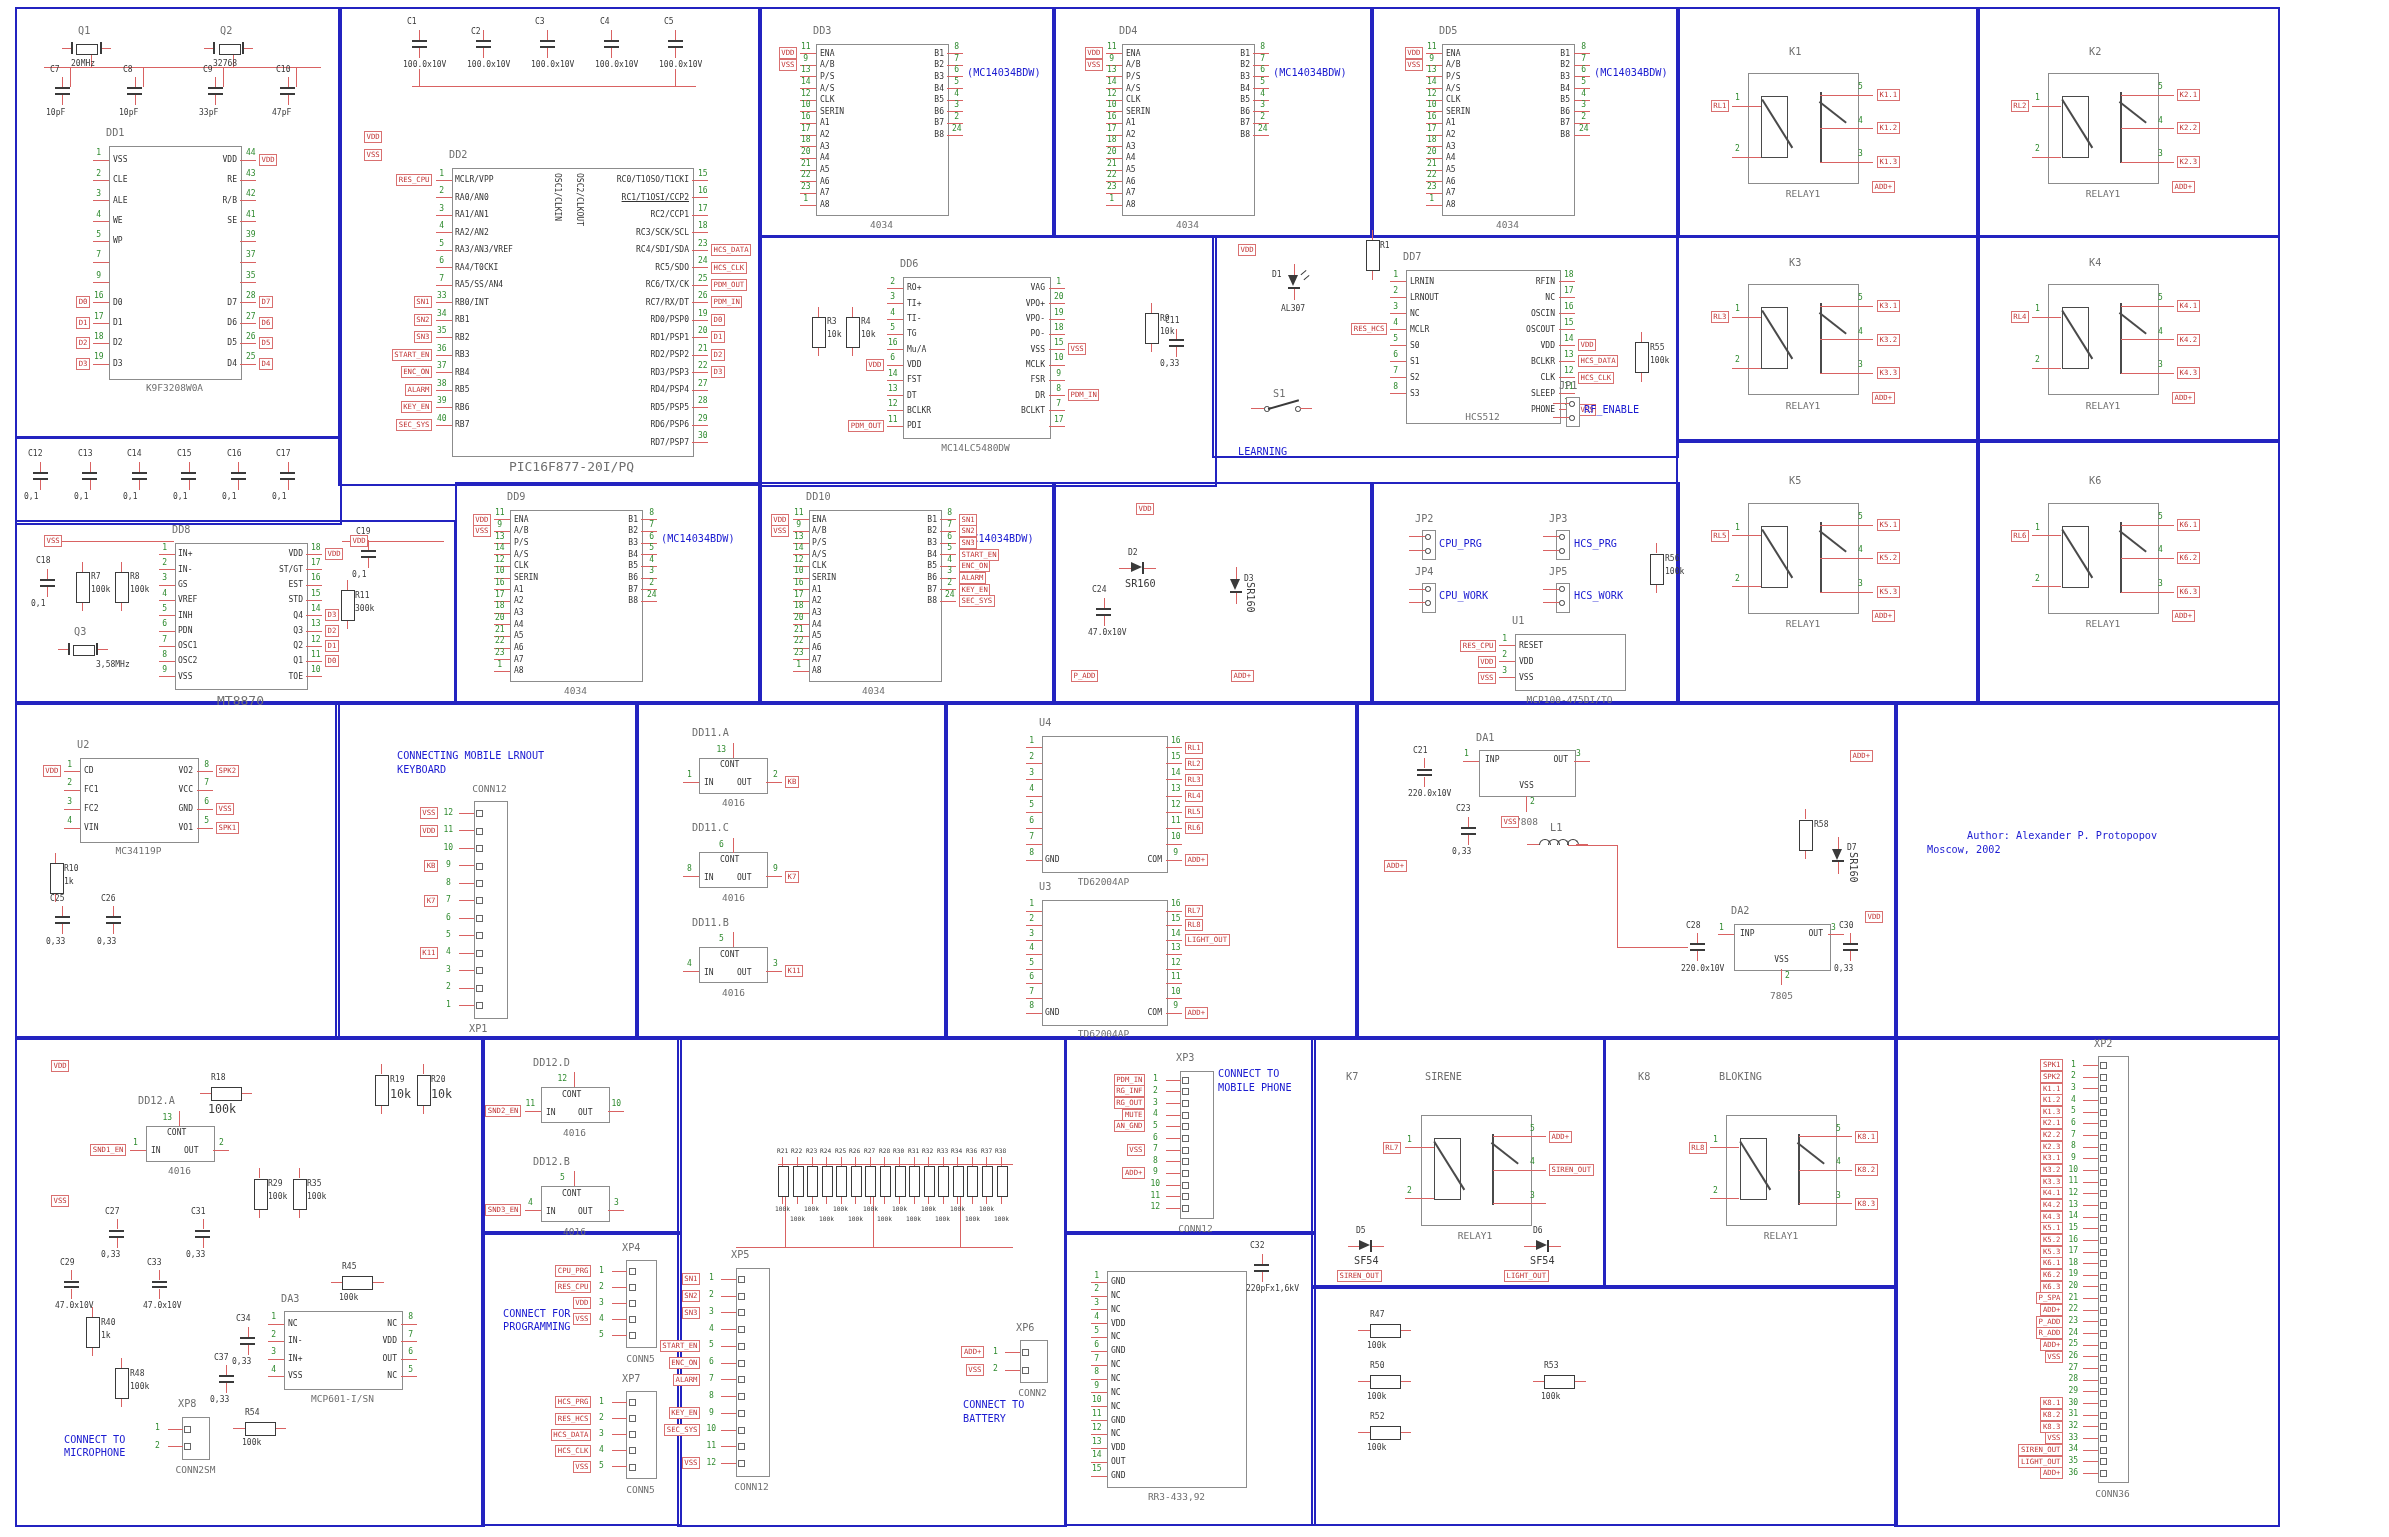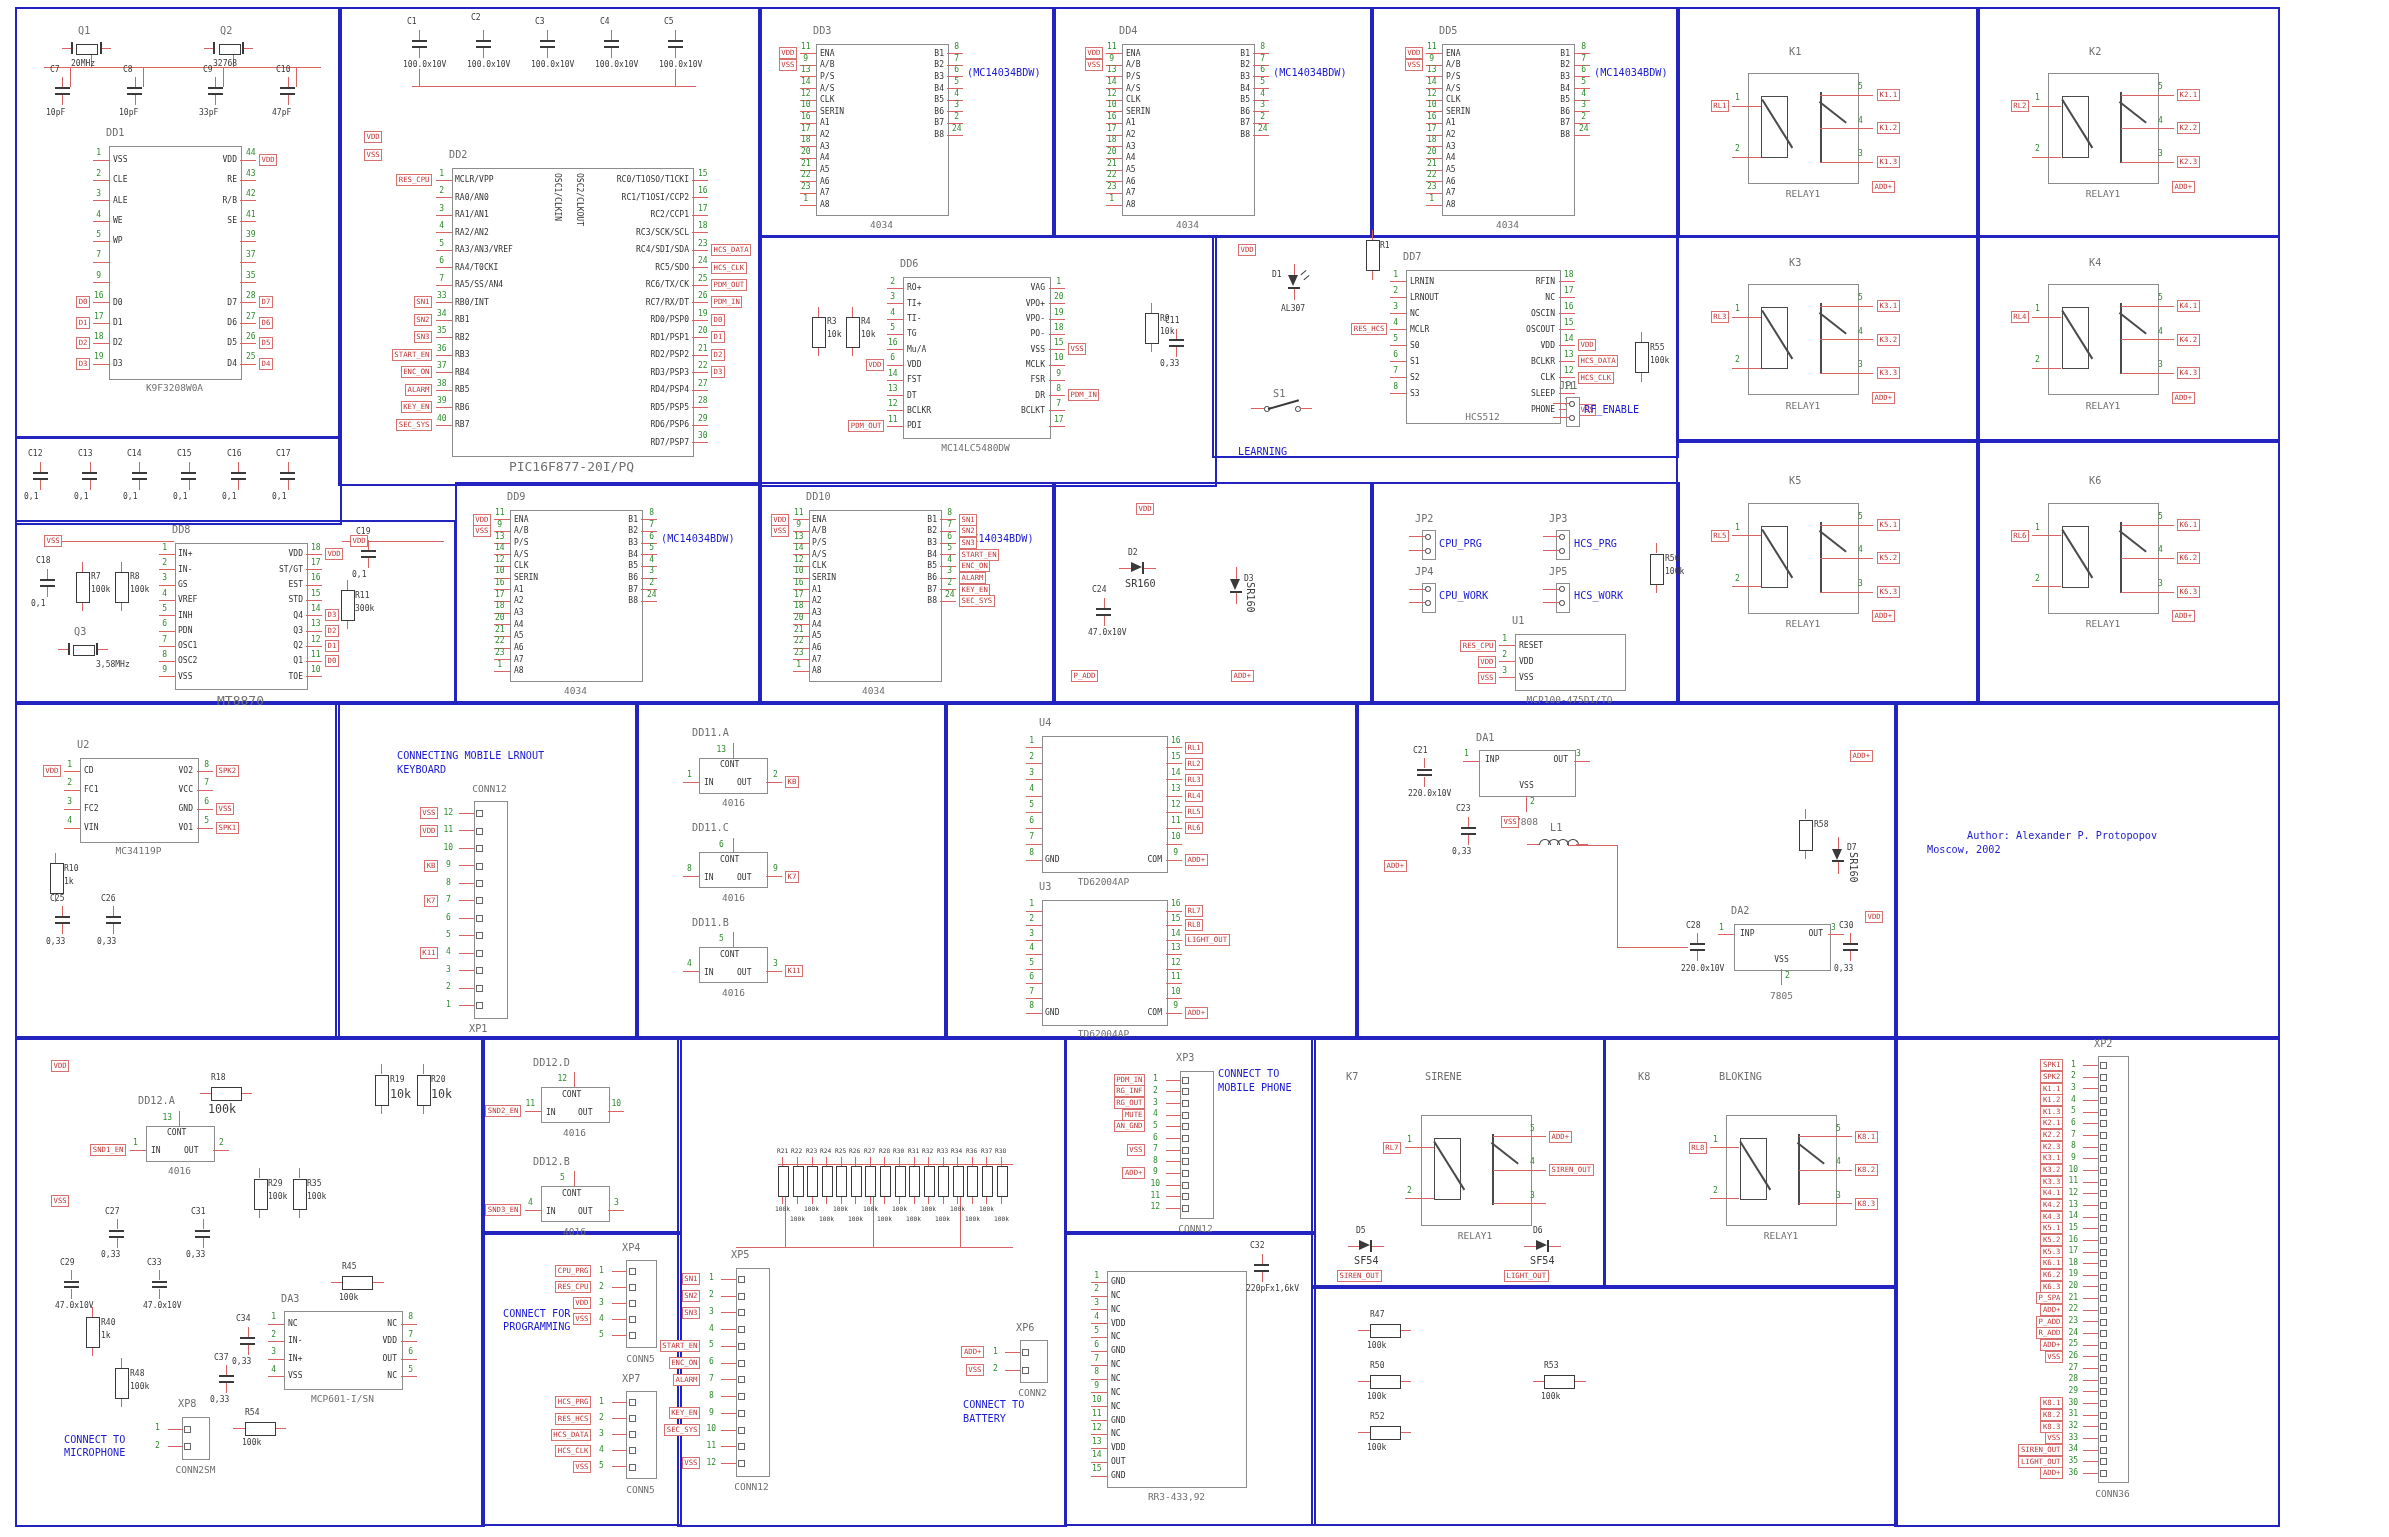--- a/index.html
+++ b/index.html
@@ -221,21 +221,21 @@
     <div class="abs netbox" style="top: 401px; right: 1957px;">KEY_EN</div>
     <div class="abs wire" style="left: 436px; top: 425px; width: 16px; height: 1.2px;"></div>
     <div class="abs pinnum" style="left: 433px; top: 415px; width: 17.5px;">40</div>
     <div class="abs pinname" style="left: 455px; top: 421px;">RB7</div>
     <div class="abs netbox" style="top: 419px; right: 1957px;">SEC_SYS</div>
     <div class="abs wire" style="left: 692px; top: 180px; width: 16px; height: 1.2px;"></div>
     <div class="abs pinnum" style="left: 694px; top: 170px; width: 17.5px;">15</div>
     <div class="abs pinname" style="left: 455px; top: 176px; width: 234px; text-align: right;">RC0/T1OSO/T1CKI</div>
     <div class="abs wire" style="left: 692px; top: 197px; width: 16px; height: 1.2px;"></div>
     <div class="abs pinnum" style="left: 694px; top: 187px; width: 17.5px;">16</div>
-    <div class="abs pinname" style="left: 455px; top: 194px; width: 234px; text-align: right;">RC1/T1OSI/CCP2</div>
+    <div class="abs pinname" style="left: 455px; top: 194px; width: 234px; text-align: right; text-decoration: underline;">RC1/T1OSI/CCP2</div>
     <div class="abs wire" style="left: 692px; top: 215px; width: 16px; height: 1.2px;"></div>
     <div class="abs pinnum" style="left: 694px; top: 205px; width: 17.5px;">17</div>
     <div class="abs pinname" style="left: 455px; top: 211px; width: 234px; text-align: right;">RC2/CCP1</div>
     <div class="abs wire" style="left: 692px; top: 232px; width: 16px; height: 1.2px;"></div>
     <div class="abs pinnum" style="left: 694px; top: 222px; width: 17.5px;">18</div>
     <div class="abs pinname" style="left: 455px; top: 229px; width: 234px; text-align: right;">RC3/SCK/SCL</div>
     <div class="abs wire" style="left: 692px; top: 250px; width: 16px; height: 1.2px;"></div>
     <div class="abs pinnum" style="left: 694px; top: 240px; width: 17.5px;">23</div>
     <div class="abs pinname" style="left: 455px; top: 246px; width: 234px; text-align: right;">RC4/SDI/SDA</div>
     <div class="abs netbox" style="top: 244px; left: 711px;">HCS_DATA</div>
@@ -1677,21 +1677,21 @@
     <div class="abs wire" style="left: 419px; top: 30px; width: 1.2px; height: 10.2px;"></div>
     <div class="abs wire" style="left: 419px; top: 48px; width: 1.2px; height: 10.2px;"></div>
     <div class="abs bar" style="left: 412px; top: 40px; width: 14.6px; height: 2.2px;"></div>
     <div class="abs bar" style="left: 412px; top: 46px; width: 14.6px; height: 2.2px;"></div>
     <div class="abs val" style="left: 407px; top: 18px;">C1</div>
     <div class="abs val" style="left: 403px; top: 61px;">100.0x10V</div>
     <div class="abs wire" style="left: 483px; top: 30px; width: 1.2px; height: 10.2px;"></div>
     <div class="abs wire" style="left: 483px; top: 48px; width: 1.2px; height: 10.2px;"></div>
     <div class="abs bar" style="left: 476px; top: 40px; width: 14.6px; height: 2.2px;"></div>
     <div class="abs bar" style="left: 476px; top: 46px; width: 14.6px; height: 2.2px;"></div>
-    <div class="abs val" style="left: 471px; top: 14px;">C2</div>
+    <div class="abs val" style="left: 471px; top: 28px;">C2</div>
     <div class="abs val" style="left: 467px; top: 61px;">100.0x10V</div>
     <div class="abs wire" style="left: 547px; top: 30px; width: 1.2px; height: 10.2px;"></div>
     <div class="abs wire" style="left: 547px; top: 48px; width: 1.2px; height: 10.2px;"></div>
     <div class="abs bar" style="left: 540px; top: 40px; width: 14.6px; height: 2.2px;"></div>
     <div class="abs bar" style="left: 540px; top: 46px; width: 14.6px; height: 2.2px;"></div>
     <div class="abs val" style="left: 535px; top: 18px;">C3</div>
     <div class="abs val" style="left: 531px; top: 61px;">100.0x10V</div>
     <div class="abs wire" style="left: 611px; top: 30px; width: 1.2px; height: 10.2px;"></div>
     <div class="abs wire" style="left: 611px; top: 48px; width: 1.2px; height: 10.2px;"></div>
     <div class="abs bar" style="left: 604px; top: 40px; width: 14.6px; height: 2.2px;"></div>

